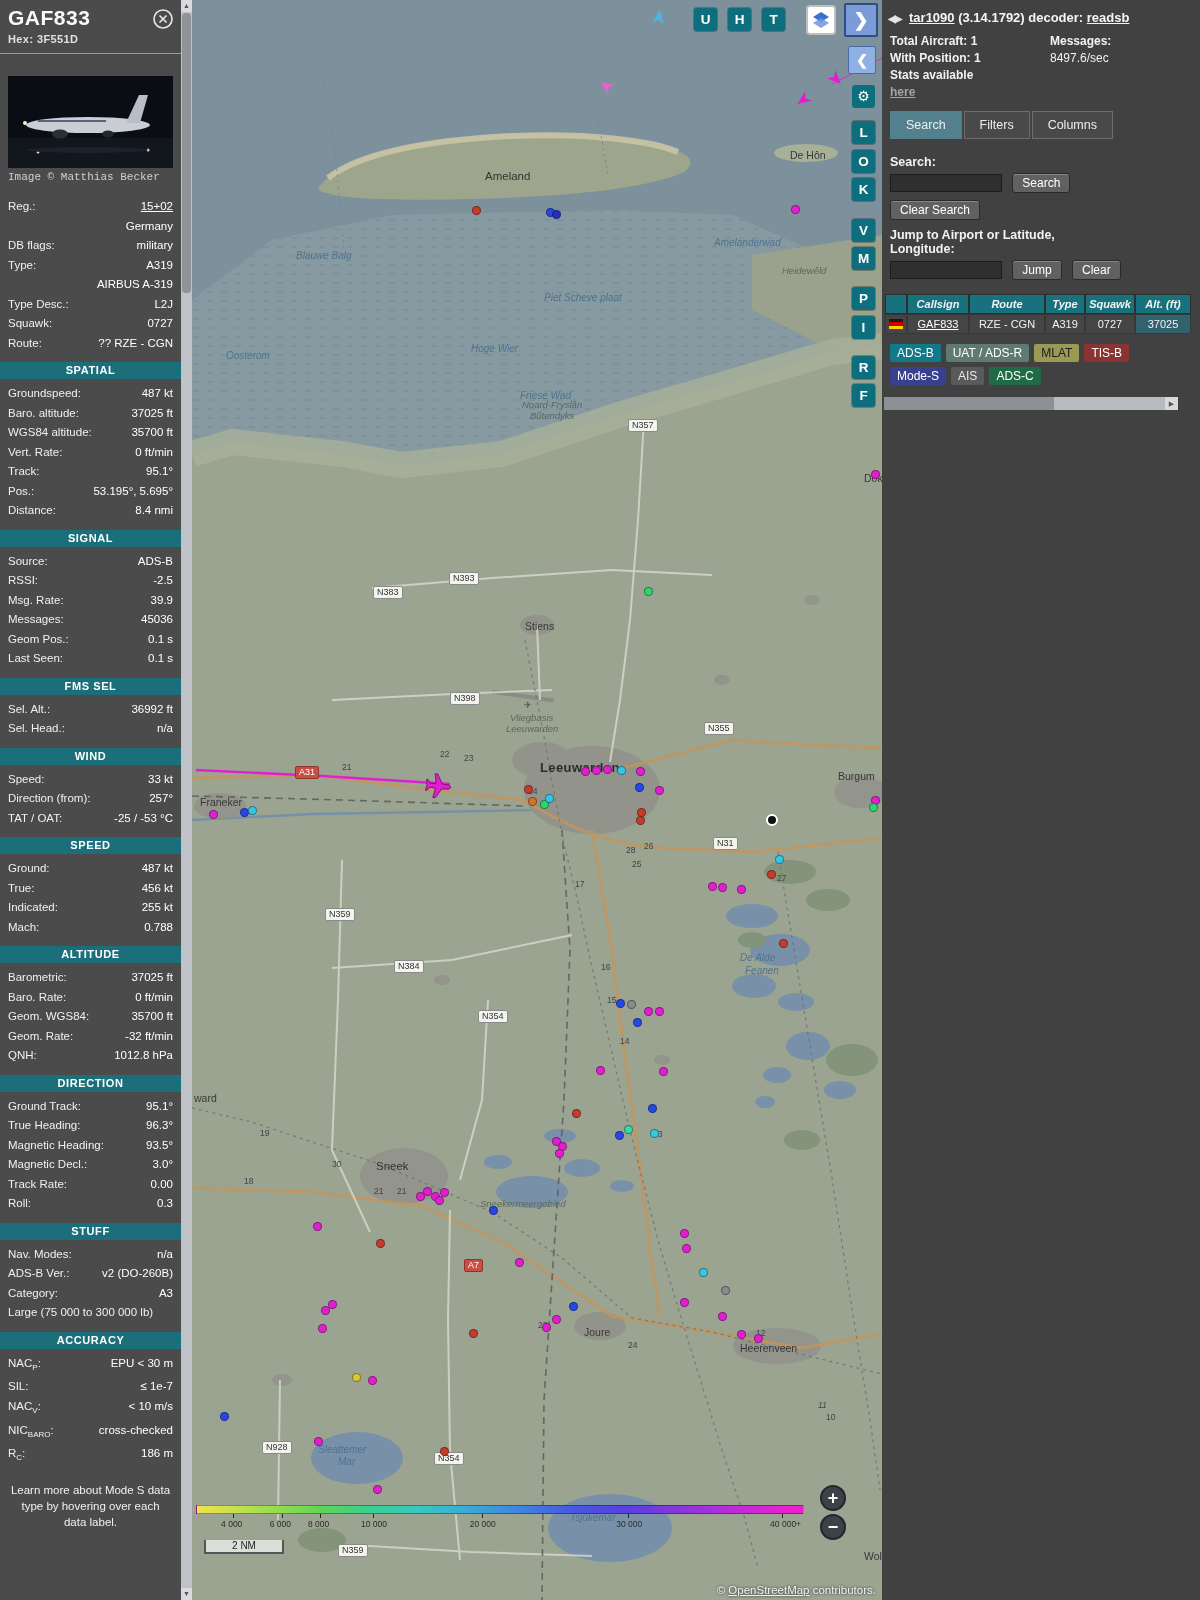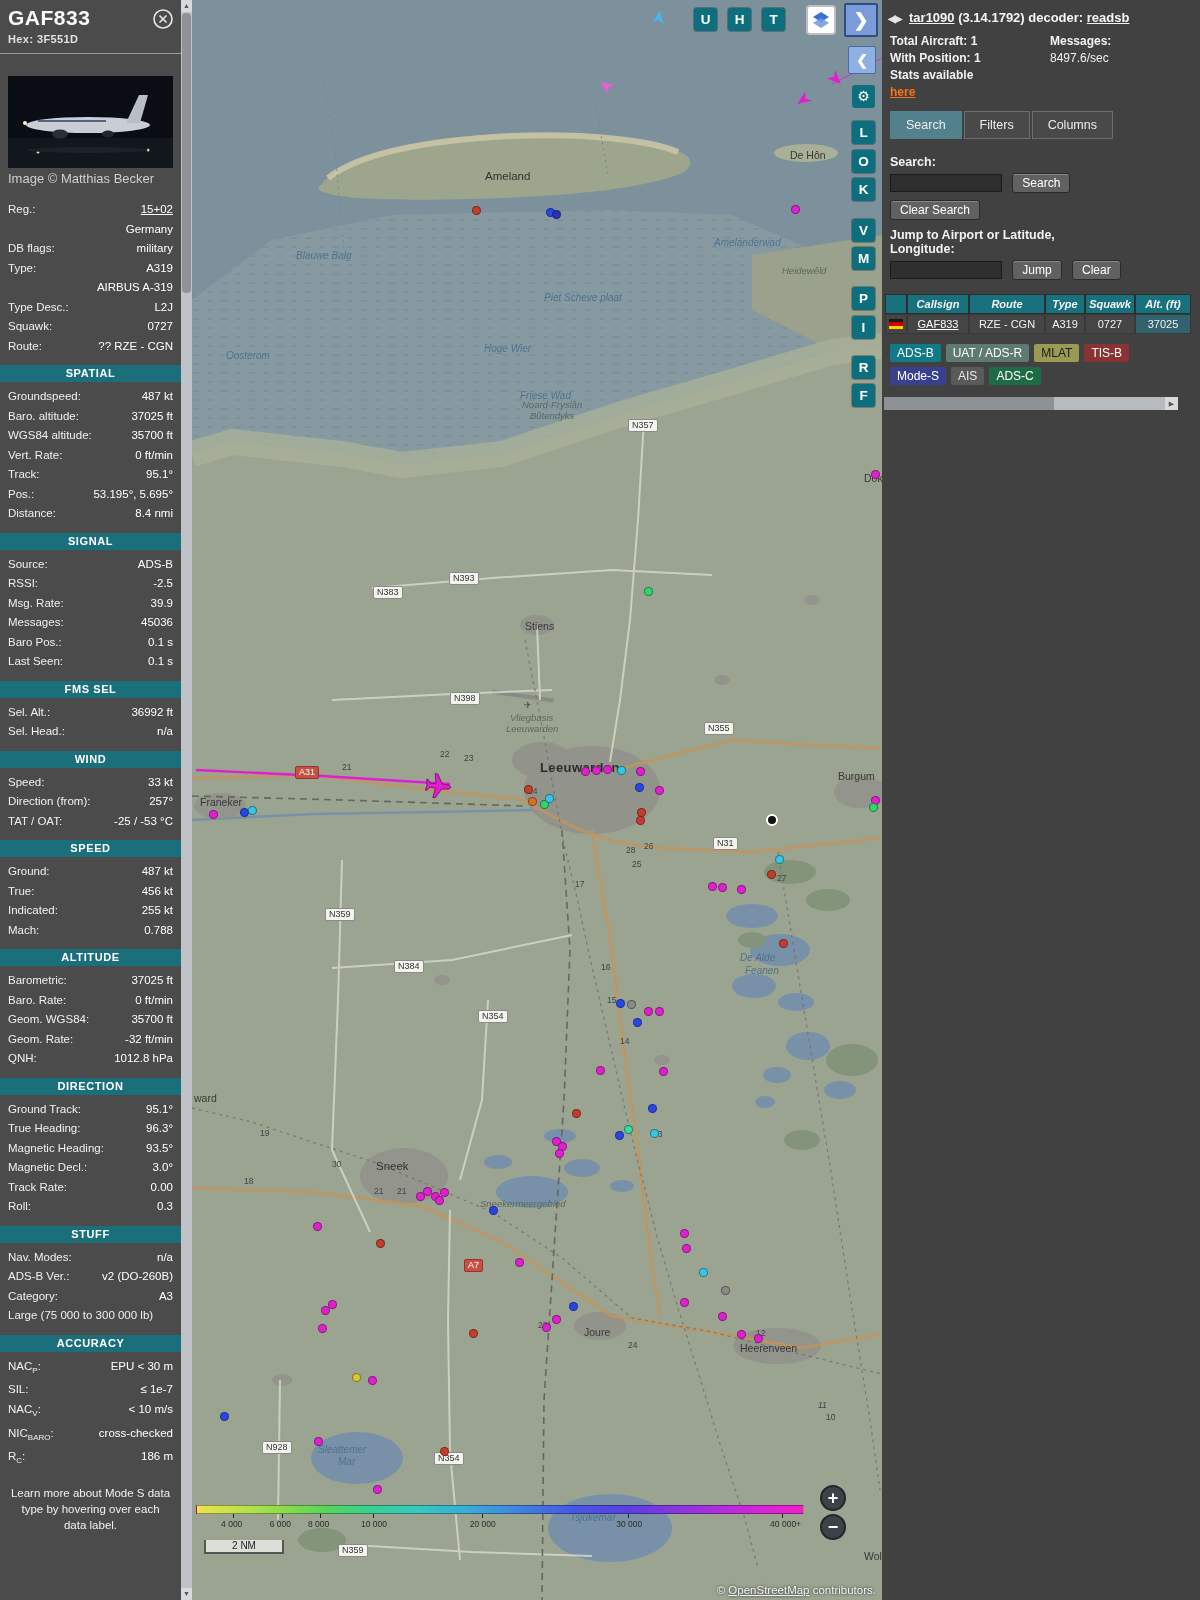--- a/index.html
+++ b/index.html
@@ -8,21 +8,21 @@
        font-family:"Liberation Sans",sans-serif;color:#f2f2f2;}
 
   
   .left-panel{position:absolute;left:0;top:0;width:181px;height:1600px;background:#4b4b4b;overflow:hidden;}
   .lp-head{position:relative;padding:6px 8px 0;}
   .lp-title{font-size:21px;font-weight:bold;color:#fafafa;letter-spacing:.5px;}
   .lp-hex{font-size:11px;font-weight:bold;color:#e0e0e0;margin-top:3px;letter-spacing:.4px;}
   .lp-close{position:absolute;top:8px;right:7px;width:22px;height:22px;cursor:pointer;}
   .lp-divider{height:1px;background:#9a9a9a;margin:8px 0 0;}
   .lp-photo{width:165px;height:92px;margin:22px auto 0;background:#07090f;position:relative;overflow:hidden;cursor:pointer;}
-  .lp-credit{font-size:13px;color:#cfcfcf;margin:3px 8px 0;}
+  .lp-credit{font-size:11px;color:#cfcfcf;margin:3px 8px 0;font-family:Liberation Mono, monospace;}
   #lp-info{margin-top:14px;padding:0 8px;}
   .info-row{display:flex;justify-content:space-between;align-items:baseline;min-height:19.5px;font-size:11.5px;line-height:19.5px;}
   .info-row .lab{color:#f0f0f0;white-space:nowrap;}
   .info-row .lab sub{font-size:8px;}
   .info-row .val{color:#ffffff;text-align:right;white-space:nowrap;}
   .info-row .val.link{text-decoration:underline;cursor:pointer;}
   .info-row.wide{display:block;height:auto;line-height:1.35;padding:2px 0;}
   .info-row.wide .lab{white-space:normal;}
   .sec-head{background:#1a6f7a;color:#fff;font-size:11px;font-weight:bold;text-align:center;
             letter-spacing:.6px;height:17px;line-height:17px;margin:9px 0 5px;}
@@ -86,21 +86,21 @@
   .attribution .att-link{text-decoration:underline;cursor:pointer;}
 
   
   .right-panel{position:absolute;left:882px;top:0;width:318px;height:1600px;background:#414141;font-size:12px;}
   .rp-header{padding:10px 6px 2px;font-weight:bold;font-size:13px;color:#f5f5f5;}
   .rp-resize{font-size:10px;color:#e5e5e5;margin-right:4px;letter-spacing:-1px;cursor:ew-resize;}
   .rp-ul{text-decoration:underline;cursor:pointer;}
   .rp-stats{display:flex;padding:4px 8px 0;}
   .rp-stats-left{width:160px;}
   .rp-stat{font-weight:bold;margin:3px 0;}
-  .rp-here{color:#f97316;text-decoration:underline;font-weight:bold;cursor:pointer;}
+  .rp-here{color:#a3a3a3;text-decoration:underline;font-weight:bold;cursor:pointer;}
   #tabs{display:flex;margin:12px 8px 0;}
   .tab{padding:6px 15px;background:#494949;border:1px solid #6d6d6d;color:#eee;font-size:12.5px;cursor:pointer;margin-right:2px;}
   .tab.active{background:#53808d;border-color:#53808d;}
   .search-block{padding:8px 8px 0;}
   .fld-label{font-weight:bold;margin:8px 0 4px;font-size:12.5px;}
   .input{background:#2f2f2f;border:1px solid #1c1c1c;height:18px;width:112px;color:#fff;padding:0 3px;font-size:11px;}
   .btn{display:inline-block;background:#616161;border:1px solid #2a2a2a;border-radius:3px;color:#fff;
        font-size:12px;padding:2px 9px;margin-left:7px;cursor:pointer;
        box-shadow:inset 0 1px 0 rgba(255,255,255,.25);}
   .btn.solo{margin-left:0;margin-top:7px;}
@@ -241,21 +241,21 @@
           </div>
           <div class="info-row">
             <span class="lab">Msg. Rate:</span>
             <span class="val">39.9</span>
           </div>
           <div class="info-row">
             <span class="lab">Messages:</span>
             <span class="val">45036</span>
           </div>
           <div class="info-row">
-            <span class="lab">Baro Pos.:</span>
+            <span class="lab">Geom Pos.:</span>
             <span class="val">0.1 s</span>
           </div>
           <div class="info-row">
             <span class="lab">Last Seen:</span>
             <span class="val">0.1 s</span>
           </div>
         </div>
         <div class="sec-head">FMS SEL</div>
         <div class="sec-rows">
           <div class="info-row">
@@ -499,21 +499,21 @@
         <path d="M0,-13 L2,-11 2.5,-4 12,1.5 12,4 2.5,2.2 2,8 5.5,10.5 5.5,12 0,11 -5.5,12 -5.5,10.5 -2,8 -2.5,2.2 -12,4 -12,1.5 -2.5,-4 -2,-11 Z" fill="#e21fd0" stroke="#70086a" stroke-width="0.8"></path>
       </g>
     </svg>
 
     <div id="map-overlays">
         <div class="mlab place-md" style="left: 293px; top: 170px;">Ameland</div>
         <div class="mlab place-sm" style="left: 598px; top: 149px;">De Hôn</div>
         <div class="mlab water-it" style="left: 522px; top: 237px;">Amelanderwad</div>
         <div class="mlab water-it" style="left: 104px; top: 250px;">Blauwe Balg</div>
         <div class="mlab water-it" style="left: 352px; top: 292px;">Piet Scheve plaat</div>
-        <div class="mlab water-it" style="left: 292px; top: 343px;">Hoge Wier</div>
+        <div class="mlab water-it" style="left: 279px; top: 343px;">Hoge Wier</div>
         <div class="mlab water-it" style="left: 34px; top: 350px;">Oosterom</div>
         <div class="mlab water-it" style="left: 328px; top: 390px;">Friese Wad</div>
         <div class="mlab area-it" style="left: 330px; top: 399px;">Noard-Fryslân</div>
         <div class="mlab area-it" style="left: 338px; top: 410px;">Bûtendyks</div>
         <div class="mlab area-it" style="left: 590px; top: 265px;">Heidewêld</div>
         <div class="mlab place-sm" style="left: 672px; top: 472px;">Dokkum</div>
         <div class="mlab place-sm" style="left: 333px; top: 620px;">Stiens</div>
         <div class="mlab poi" style="left: 332px; top: 700px;">✈</div>
         <div class="mlab area-it" style="left: 318px; top: 712px;">Vliegbasis</div>
         <div class="mlab area-it" style="left: 314px; top: 723px;">Leeuwarden</div>

